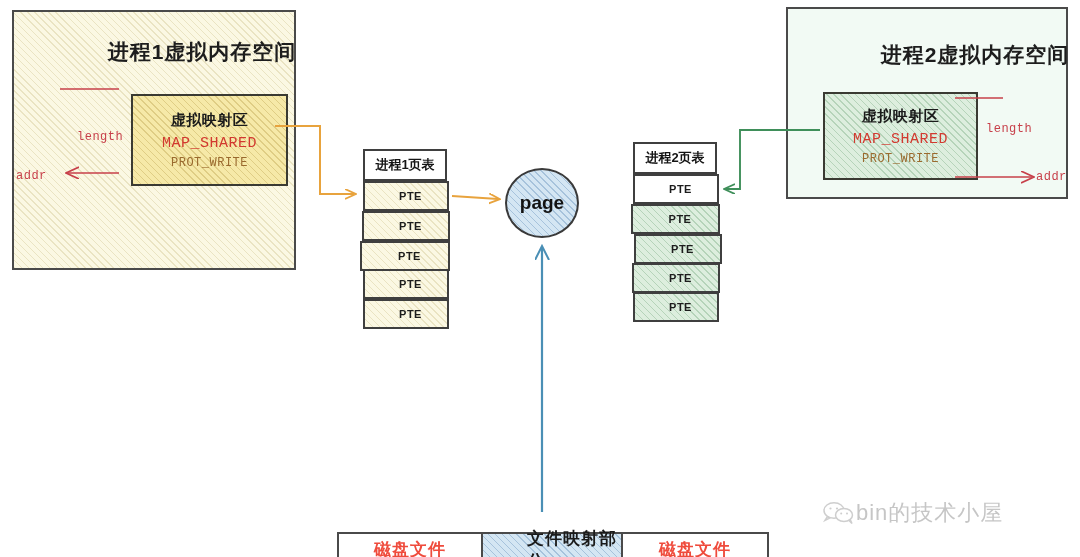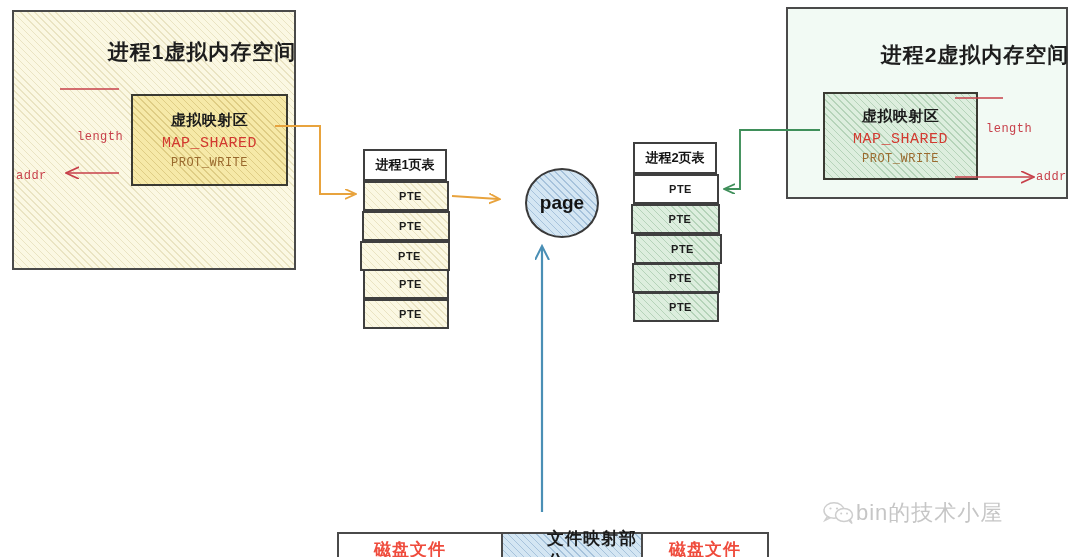--- a/index.html
+++ b/index.html
@@ -22,21 +22,20 @@
   }
   .hatch-green{
     background-color:#ddeede;
     background-image:repeating-linear-gradient(45deg,
       rgba(90,150,100,.30) 0 1px, rgba(0,0,0,0) 1px 5px);
   }
   .hatch-blue{
     background-color:#d4e6f3;
     background-image:repeating-linear-gradient(45deg,
       rgba(70,120,170,.32) 0 1px, rgba(0,0,0,0) 1px 5px);
-    margin-left:20px;
   }
   .plain-mint{background-color:#f2faf4;}
 
   
   .proc-box{position:absolute;border:2px solid #4a4a4a;box-sizing:border-box;}
   .proc-title{
     position:absolute;width:100%;text-align:center;
     font-size:21px;font-weight:700;color:#1d1d1d;letter-spacing:1px;padding-left:48px;
   }
 

